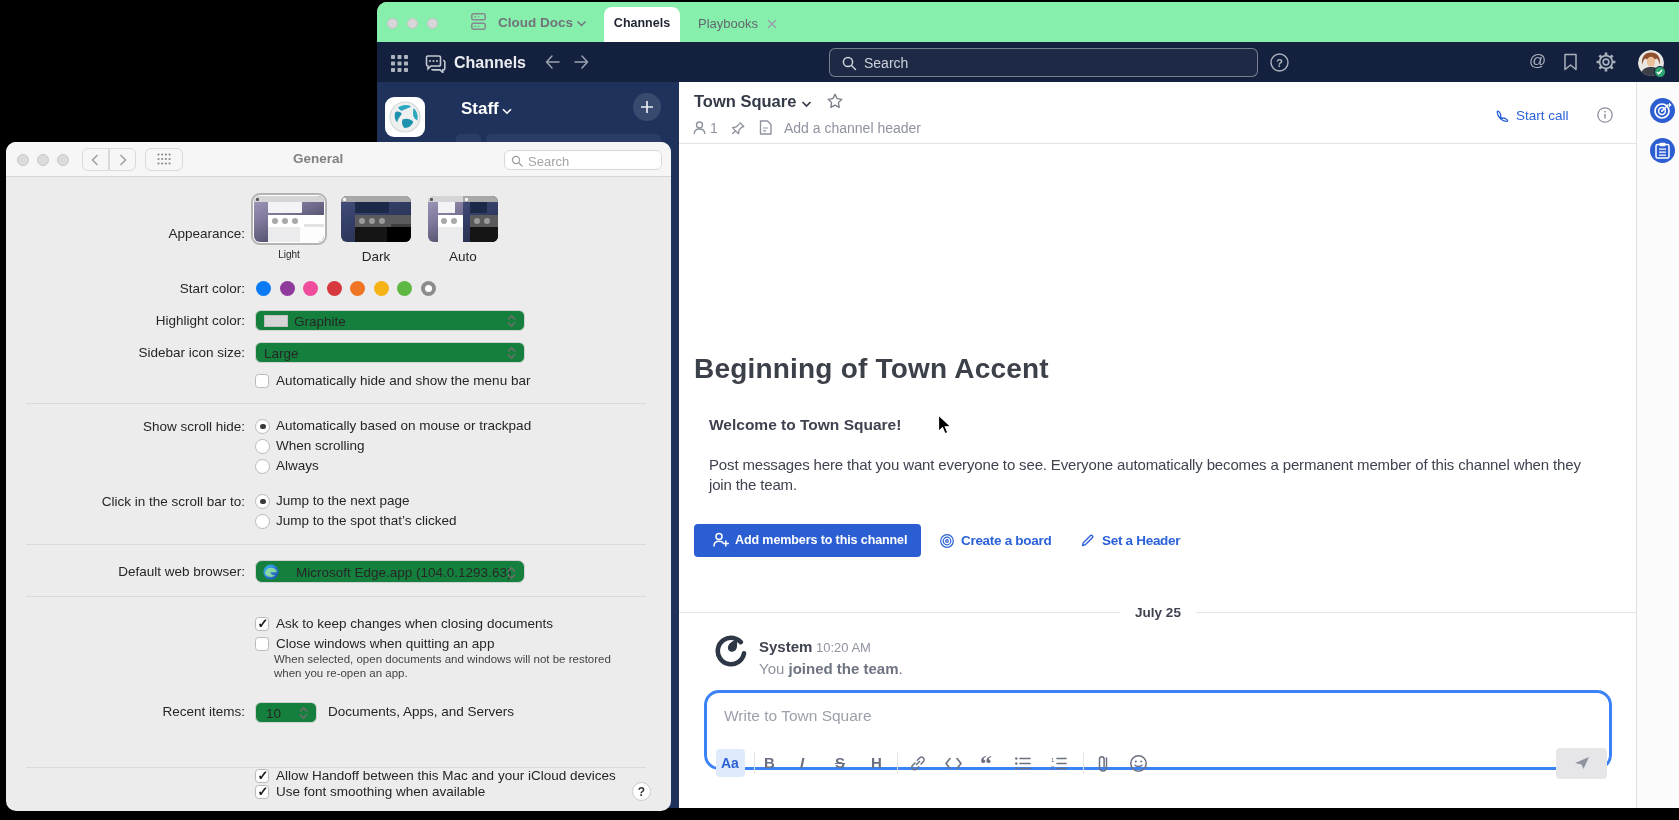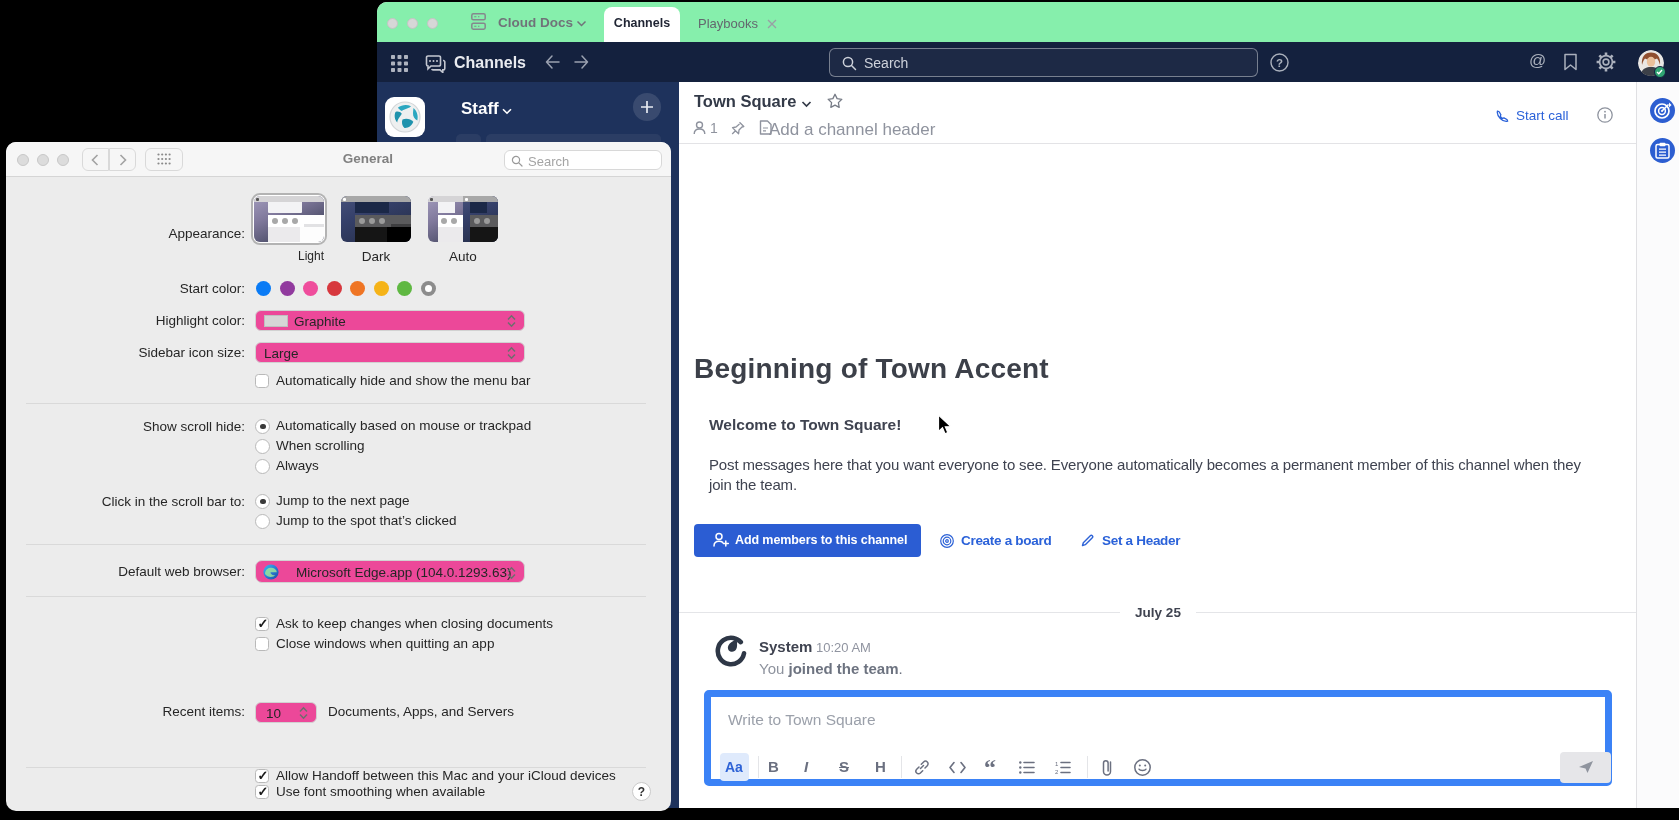--- a/index.html
+++ b/index.html
@@ -21,21 +21,21 @@
   .tab { position:absolute; top:5px; height:35px; border-radius:8px 8px 0 0; }
   .ghicon { position:absolute; }
 
   
   #mac { position:absolute; left:6px; top:142px; width:665px; height:669px; border-radius:10px; overflow:hidden; background:#ececec; }
   #mac-titlebar { position:absolute; left:0; top:0; width:100%; height:35px; background:#f6f6f6; border-bottom:1px solid #d5d5d5; }
   .mtl { position:absolute; top:12px; width:12px; height:12px; border-radius:50%; background:#dcdcdc; border:1px solid #c8c8c8; }
   .mbtn { position:absolute; top:6px; height:23px; border:1px solid #d9d9d9; border-radius:6px; background:#f6f6f6; }
   .mlabel { position:absolute; right:426px; text-align:right; font-size:13.5px; color:#262626; white-space:nowrap; }
   .mrow { position:absolute; left:249px; font-size:13.5px; color:#262626; white-space:nowrap; }
-  .dropdown { position:absolute; left:249px; width:270px; height:21px; background:#ec4899; border:1px solid #d1d1d1; border-radius:6px;padding-left:32px; }
+  .dropdown { position:absolute; left:249px; width:270px; height:21px; background:#15803d; border:1px solid #d1d1d1; border-radius:6px;padding-left:32px; }
   .sep { position:absolute; left:20px; width:620px; height:1px; background:#d9d9d9; }
   .chk { display:inline-block; width:14px; height:14px; border:1px solid #b9b9b9; border-radius:3.5px; background:#fff; vertical-align:-3px; margin-right:7px; position:relative; }
   .radio { display:inline-block; width:15px; height:15px; border:1px solid #b9b9b9; border-radius:50%; background:#fff; vertical-align:-3.5px; margin-right:6px; position:relative; }
   .radio.sel::after { content:""; position:absolute; left:4px; top:4px; width:5.5px; height:5.5px; border-radius:50%; background:#3a3a3a; }
   .chk.sel::after { content:"✓"; position:absolute; left:1.5px; top:-2px; font-size:13px; font-weight:700; color:#1a1a1a; }
   .stepper { position:absolute; right:6px; top:3px; width:13px; height:14px; }
 </style>
 </head>
 <body>
 <div id="screen">
@@ -187,21 +187,21 @@
             <path d="M1.2 13 C1.2 9.5 3.5 8 6.5 8 C9.5 8 11.8 9.5 11.8 13" fill="none" stroke="#8f939e" stroke-width="1.4"></path>
           </svg>
         <div class="abs" style="left:31px;top:38px;font-size:14px;color:#8f939e;">1</div>
         <svg class="abs" style="left:52px;top:39px;" width="14" height="14" viewBox="0 0 14 14">
             <path d="M8.5 1.2 L12.8 5.5 L11 6 L8 9 L7.6 12.8 L4.5 9.7 L1.2 13 M4.5 9.7 L1.5 6.6 L5 6 L8.5 3" fill="none" stroke="#8f939e" stroke-width="1.3" stroke-linejoin="round"></path>
           </svg>
         <svg class="abs" style="left:80px;top:38px;" width="13" height="15" viewBox="0 0 13 15">
             <path d="M1.5 1 h7 l3.5 3.5 v9.5 h-10.5 z" fill="none" stroke="#8f939e" stroke-width="1.4" stroke-linejoin="round"></path>
             <path d="M4 8 h5 M4 10.8 h3" stroke="#8f939e" stroke-width="1.2"></path>
           </svg>
-        <div class="abs" style="left:90px;top:38px;font-size:17px;color:#8f939e;">Add a channel header</div>
+        <div class="abs" style="left:105px;top:38px;font-size:14px;color:#8f939e;">Add a channel header</div>
 
         <svg class="abs" style="left:817px;top:28px;" width="13" height="13" viewBox="0 0 14 14">
             <path d="M1.6 1.2 C4.4 0.9 4.1 4.3 5.2 5.1 C4.7 6 4.3 6.8 5.6 8.1 C6.9 9.4 7.7 9 8.6 8.5 C9.4 9.6 12.8 9.3 12.5 12.1 C7.4 13.5 0.2 6.3 1.6 1.2 Z" fill="none" stroke="#2b62d9" stroke-width="1.4"></path>
           </svg>
         <div class="abs" style="left:837px;top:26px;font-size:13.5px;color:#2b62d9;">Start call</div>
         <svg class="abs" style="left:918px;top:25px;" width="16" height="16" viewBox="0 0 16 16">
             <circle cx="8" cy="8" r="7.2" fill="none" stroke="#8e939e" stroke-width="1.3"></circle>
             <circle cx="8" cy="4.7" r="0.9" fill="#8e939e"></circle>
             <path d="M8 7 v4.6" stroke="#8e939e" stroke-width="1.5"></path>
           </svg>
@@ -236,21 +236,21 @@
         <div class="abs" style="left:441px;top:523px;width:76px;text-align:center;font-size:13.5px;font-weight:700;color:#3f4350;">July 25</div>
 
         <svg class="abs" style="left:36px;top:553px;" width="32" height="32" viewBox="0 0 32 32">
           <circle cx="16" cy="16" r="13.2" fill="none" stroke="#2e3746" stroke-width="4.6" stroke-dasharray="70.5 12.4" stroke-linecap="round" transform="rotate(10 16 16)"></circle>
           <path d="M21.6 4.2 C22.4 8.9 22.3 12 21.3 14.1 C20.1 16.5 17.4 17.5 15.2 16.4 C13 15.3 12.2 12.7 13.4 10.4 C14.5 8.2 17.2 6.2 21.6 4.2 Z" fill="#2e3746"></path>
         </svg>
         <div class="abs" style="left:80px;top:556px;font-size:15px;font-weight:700;color:#3f4350;">System</div>
         <div class="abs" style="left:137px;top:558px;font-size:13px;color:#9094a0;">10:20 AM</div>
         <div class="abs" style="left:80px;top:578px;font-size:15px;color:#8e939e;">You <span style="font-weight:700;color:#6d7380;">joined the team</span><span style="color:#6d7380;">.</span></div>
 
-        <div class="abs" style="left:25px;top:608px;width:908px;height:96px;border:7px solid #3b82f6;border-radius:5px;background:#fff;">
+        <div class="abs" style="left:25px;top:608px;width:908px;height:80px;border:3px solid #3b82f6;border-radius:15px;background:#fff;">
           <div class="abs" style="left:17px;top:14px;font-size:15.5px;color:#9ba0aa;">Write to Town Square</div>
           <div class="abs" style="left:9px;top:56px;width:29px;height:28px;background:#dfeafc;border-radius:4px;"></div>
           <div class="abs" style="left:14px;top:62px;font-size:14px;font-weight:700;color:#2d62d6;">Aa</div>
           <div class="abs" style="left:47px;top:59px;width:1px;height:22px;background:#e4e5e8;"></div>
           <div class="abs" style="left:57px;top:61px;font-size:15px;font-weight:700;color:#6b7080;">B</div>
           <div class="abs" style="left:93px;top:61px;font-size:15px;font-weight:700;font-style:italic;color:#6b7080;">I</div>
           <div class="abs" style="left:128px;top:61px;font-size:15px;font-weight:700;color:#6b7080;text-decoration:line-through;">S</div>
           <div class="abs" style="left:164px;top:61px;font-size:15px;font-weight:700;color:#6b7080;">H</div>
           <div class="abs" style="left:190px;top:59px;width:1px;height:22px;background:#e4e5e8;"></div>
           <svg class="abs" style="left:203px;top:63px;" width="16" height="15" viewBox="0 0 16 15">
@@ -339,21 +339,21 @@
             <circle cx="1.5" cy="6" r="1.1"></circle>
             <circle cx="5.2" cy="6" r="1.1"></circle>
             <circle cx="8.9" cy="6" r="1.1"></circle>
             <circle cx="12.6" cy="6" r="1.1"></circle>
             <circle cx="1.5" cy="10.5" r="1.1"></circle>
             <circle cx="5.2" cy="10.5" r="1.1"></circle>
             <circle cx="8.9" cy="10.5" r="1.1"></circle>
             <circle cx="12.6" cy="10.5" r="1.1"></circle>
           </g>
         </svg>
-      <div class="abs" style="left:287px;top:9px;width:100px;text-align:right;font-size:13.5px;font-weight:700;color:#808080;">General</div>
+      <div class="abs" style="left:287px;top:9px;width:100px;text-align:left;font-size:13.5px;font-weight:700;color:#808080;">General</div>
       <div class="abs" style="left:498px;top:8px;width:158px;height:20px;background:#fff;border:1px solid #d8d8d8;border-radius:6px;">
         <svg class="abs" style="left:6px;top:4px;" width="12" height="12" viewBox="0 0 12 12">
             <circle cx="5" cy="5" r="3.6" fill="none" stroke="#9a9a9a" stroke-width="1.2"></circle>
             <path d="M7.8 7.8 L11 11" stroke="#9a9a9a" stroke-width="1.2" stroke-linecap="round"></path>
           </svg>
         <div class="abs" style="left:23px;top:3px;font-size:13px;color:#a4a4a4;">Search</div>
       </div>
     </div>
 
     <div id="mac-content" style="position:absolute;left:0;top:36px;width:100%;height:633px;">
@@ -394,21 +394,21 @@
         <div class="abs" style="left:10px;top:31px;width:25px;height:15px;background:#ebeaec;"></div>
         <div class="abs" style="left:35px;top:0;width:35px;height:46px;background:linear-gradient(155deg,#46507a 0%,#35406a 35%,#2a3352 75%,#1f2740 100%);"></div>
         <div class="abs" style="left:35px;top:0;width:35px;height:6px;background:#a8a8a8;"></div>
         <div class="abs" style="left:37px;top:1.5px;width:3px;height:3px;border-radius:1px;background:#fff;"></div>
         <div class="abs" style="left:42px;top:6px;width:17px;height:11px;background:#1b2847;"></div>
         <div class="abs" style="left:42px;top:19px;width:28px;height:12px;background:#5b5b5d;"></div>
         <div class="abs" style="left:46px;top:22px;width:6px;height:6px;border-radius:50%;background:#9b9b9b;"></div>
         <div class="abs" style="left:56px;top:22px;width:6px;height:6px;border-radius:50%;background:#9b9b9b;"></div>
         <div class="abs" style="left:42px;top:31px;width:28px;height:15px;background:#151515;"></div>
       </div>
-      <div class="abs" style="left:248px;top:71px;width:70px;text-align:right;font-size:12px;color:#262626;">Light</div>
+      <div class="abs" style="left:248px;top:71px;width:70px;text-align:center;font-size:10px;color:#262626;">Light</div>
       <div class="abs" style="left:335px;top:71px;width:70px;text-align:center;font-size:13.5px;color:#262626;">Dark</div>
       <div class="abs" style="left:422px;top:71px;width:70px;text-align:center;font-size:13.5px;color:#262626;">Auto</div>
 
       <div class="mlabel" style="top:103px;">Start color:</div>
       <div class="abs" style="left:250px;top:102.5px;">
         <span style="display:inline-block;width:15px;height:15px;border-radius:50%;background:#0a7bf5;margin-right:8.5px;"></span><span style="display:inline-block;width:15px;height:15px;border-radius:50%;background:#913a9e;margin-right:8.5px;"></span><span style="display:inline-block;width:15px;height:15px;border-radius:50%;background:#ef4d9c;margin-right:8.5px;"></span><span style="display:inline-block;width:15px;height:15px;border-radius:50%;background:#d7383e;margin-right:8.5px;"></span><span style="display:inline-block;width:15px;height:15px;border-radius:50%;background:#ef7524;margin-right:8.5px;"></span><span style="display:inline-block;width:15px;height:15px;border-radius:50%;background:#f5b318;margin-right:8.5px;"></span><span style="display:inline-block;width:15px;height:15px;border-radius:50%;background:#5fb842;margin-right:8.5px;"></span><span style="display:inline-block;width:15px;height:15px;border-radius:50%;background:#8c8c8c;position:relative;"><span style="position:absolute;left:4px;top:4px;width:7px;height:7px;border-radius:50%;background:#fff;"></span></span>
       </div>
 
       <div class="mlabel" style="top:135px;">Highlight color:</div>
       <div class="dropdown" style="top:132px;">
@@ -461,20 +461,21 @@
         <svg class="stepper" style="top:4.5px;" viewBox="0 0 13 14">
             <path d="M3 5.5 L6.5 1.8 L10 5.5" fill="none" stroke="#6e6e6e" stroke-width="1.5"></path>
             <path d="M3 8.5 L6.5 12.2 L10 8.5" fill="none" stroke="#6e6e6e" stroke-width="1.5"></path>
           </svg>
       </div>
 
       <div class="sep" style="top:418px;"></div>
 
       <div class="mrow" style="top:438px;"><span class="chk sel"></span>Ask to keep changes when closing documents</div>
       <div class="mrow" style="top:458px;"><span class="chk"></span>Close windows when quitting an app</div>
+      <div class="mrow" style="top:475px;left:268px;font-size:11.5px;color:#444;line-height:13.5px;">When selected, open documents and windows will not be restored<br>when you re-open an app.</div>
 
       <div class="mlabel" style="top:526px;">Recent items:</div>
       <div class="dropdown" style="top:524px;width:62px;">
         <div class="abs" style="left:10px;top:2.5px;font-size:13.5px;color:#262626;">10</div>
         <svg class="stepper" viewBox="0 0 13 14">
             <path d="M3 5.5 L6.5 1.8 L10 5.5" fill="none" stroke="#6e6e6e" stroke-width="1.5"></path>
             <path d="M3 8.5 L6.5 12.2 L10 8.5" fill="none" stroke="#6e6e6e" stroke-width="1.5"></path>
           </svg>
       </div>
       <div class="mrow" style="top:526px;left:322px;">Documents, Apps, and Servers</div>

